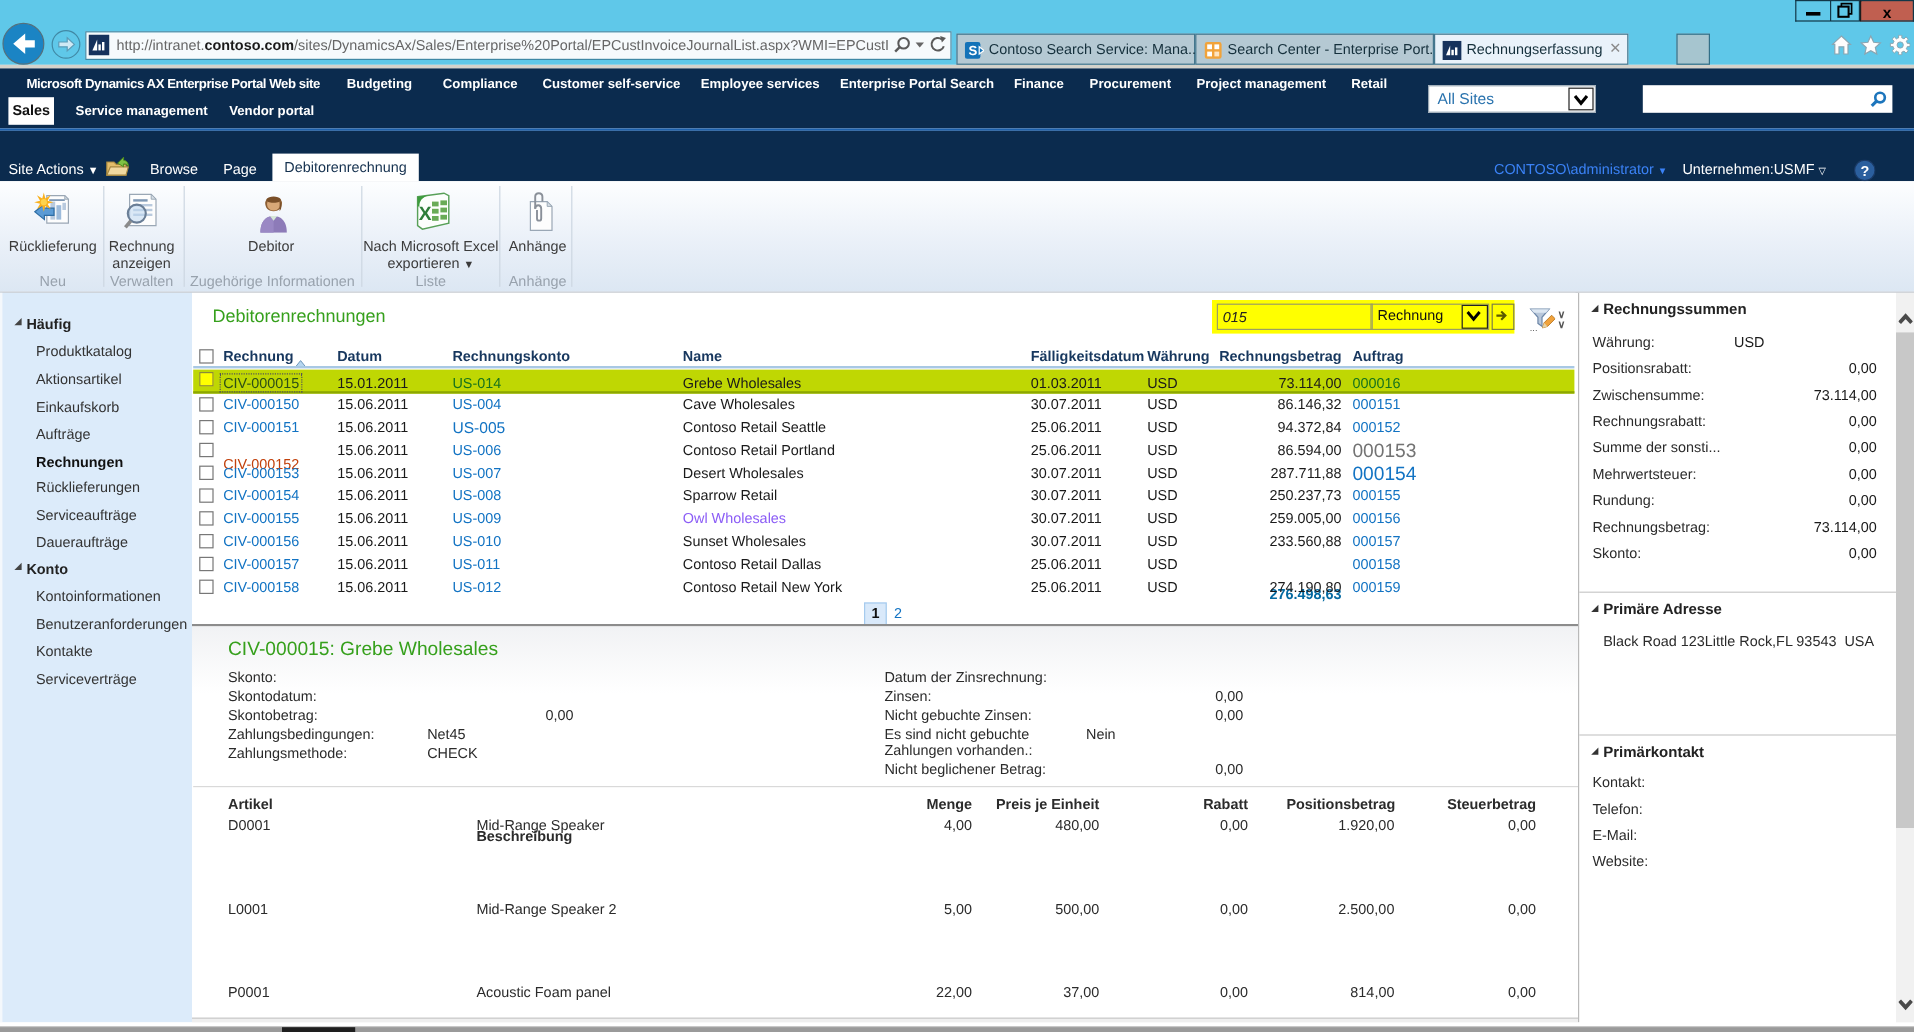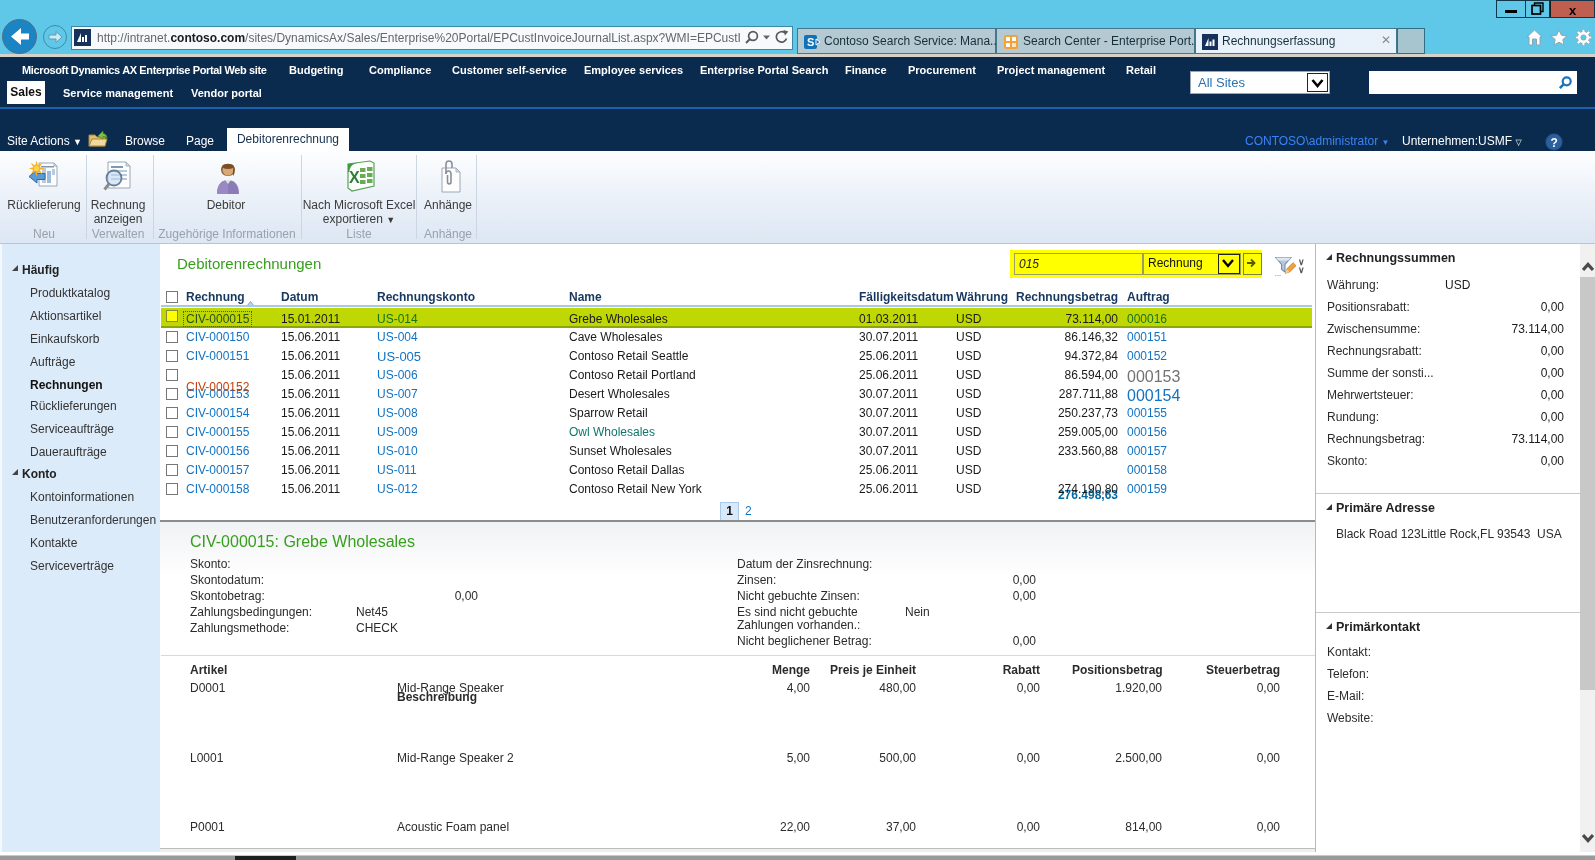--- a/index.html
+++ b/index.html
@@ -16,21 +16,21 @@
   #backbtn{left:2px;top:19px;width:35px;height:35px;border-radius:50%;background:#1b84c4;border:1px solid #55707c;box-sizing:border-box;}
   #fwdbtn{left:43px;top:25px;width:24px;height:24px;border-radius:50%;background:#5fc8e9;border:1px solid #4189a5;box-sizing:border-box;}
   #addrbar{left:71px;top:26px;width:722px;height:24px;background:#f6fafc;border:1px solid #3e88a5;box-sizing:border-box;}
   #favicon{left:74px;top:29px;width:17px;height:17px;background:#16325c;}
   #urltext{left:97px;top:31px;font-size:12px;color:#666;white-space:nowrap;width:644px;overflow:hidden;}
   #urltext b{color:#1a1a1a;}
   .tab{top:28px;height:26px;background:#b5c9d3;border:1px solid #44768d;box-sizing:border-box;font-size:12px;color:#15303c;}
   .tab .tname{position:absolute;left:26px;top:5px;white-space:nowrap;overflow:hidden;}
   #tab1{left:797px;width:199px;}
   #tab2{left:996px;width:199px;}
-  #tab3{left:1195px;width:202px;background:#e9f2fa;}
+  #tab3{left:1195px;width:162px;background:#e9f2fa;}
   #tabstub{left:1397px;width:28px;top:28px;height:26px;background:#a6c5cf;border:1px solid #316f88;box-sizing:border-box;}
   .tfav{position:absolute;left:6px;top:5px;width:16px;height:16px;}
   
   #navyband{left:0;top:57px;width:1595px;height:50px;background:#0b2b4e;}
   #blueline{left:0;top:107px;width:1595px;height:2px;background:#1c61ae;}
   #ribbonband{left:0;top:109px;width:1595px;height:42px;background:#0b2b4e;}
   .m1{position:absolute;top:64px;font-size:11px;font-weight:bold;color:#fff;white-space:nowrap;}
   .m2{position:absolute;top:87px;font-size:11px;font-weight:bold;color:#fff;white-space:nowrap;}
   #salestab{left:7px;top:81px;width:38px;height:23px;background:#fff;font-size:12px;font-weight:bold;color:#111;text-align:center;line-height:23px;}
   #allsites{left:1190px;top:71px;width:140px;height:23px;background:#fff;border:1px solid #9aa8b5;box-sizing:border-box;}
@@ -381,21 +381,21 @@
   <div class="rcell" style="position:absolute;left:377px;top:406px;font-size:12px;color:#1273c3;">US-008</div>
   <div class="rcell" style="position:absolute;left:569px;top:406px;font-size:12px;color:#1a1a1a;">Sparrow Retail</div>
   <div class="rcell" style="position:absolute;left:859px;top:406px;font-size:12px;color:#1a1a1a;">30.07.2011</div>
   <div class="rcell" style="position:absolute;left:956px;top:406px;font-size:12px;color:#1a1a1a;">USD</div>
   <div class="rcell" style="position:absolute;left:1027px;top:406px;width:91px;text-align:right;font-size:12px;color:#1a1a1a;">250.237,73</div>
   <div class="rcell" style="position:absolute;left:1127px;top:406px;font-size:12px;color:#1273c3;">000155</div>
   <div class="cb" style="left:166px;top:426px;"></div>
   <div class="rcell" style="position:absolute;left:186px;top:425px;font-size:12px;color:#1273c3;">CIV-000155</div>
   <div class="rcell" style="position:absolute;left:281px;top:425px;font-size:12px;color:#1a1a1a;">15.06.2011</div>
   <div class="rcell" style="position:absolute;left:377px;top:425px;font-size:12px;color:#1273c3;">US-009</div>
-  <div class="rcell" style="position:absolute;left:569px;top:425px;font-size:12px;color:#0f766e;">Owl Wholesales</div>
+  <div class="rcell" style="position:absolute;left:569px;top:425px;font-size:12px;color:#8b5cf6;">Owl Wholesales</div>
   <div class="rcell" style="position:absolute;left:859px;top:425px;font-size:12px;color:#1a1a1a;">30.07.2011</div>
   <div class="rcell" style="position:absolute;left:956px;top:425px;font-size:12px;color:#1a1a1a;">USD</div>
   <div class="rcell" style="position:absolute;left:1027px;top:425px;width:91px;text-align:right;font-size:12px;color:#1a1a1a;">259.005,00</div>
   <div class="rcell" style="position:absolute;left:1127px;top:425px;font-size:12px;color:#1273c3;">000156</div>
   <div class="cb" style="left:166px;top:445px;"></div>
   <div class="rcell" style="position:absolute;left:186px;top:444px;font-size:12px;color:#1273c3;">CIV-000156</div>
   <div class="rcell" style="position:absolute;left:281px;top:444px;font-size:12px;color:#1a1a1a;">15.06.2011</div>
   <div class="rcell" style="position:absolute;left:377px;top:444px;font-size:12px;color:#1273c3;">US-010</div>
   <div class="rcell" style="position:absolute;left:569px;top:444px;font-size:12px;color:#1a1a1a;">Sunset Wholesales</div>
   <div class="rcell" style="position:absolute;left:859px;top:444px;font-size:12px;color:#1a1a1a;">30.07.2011</div>

